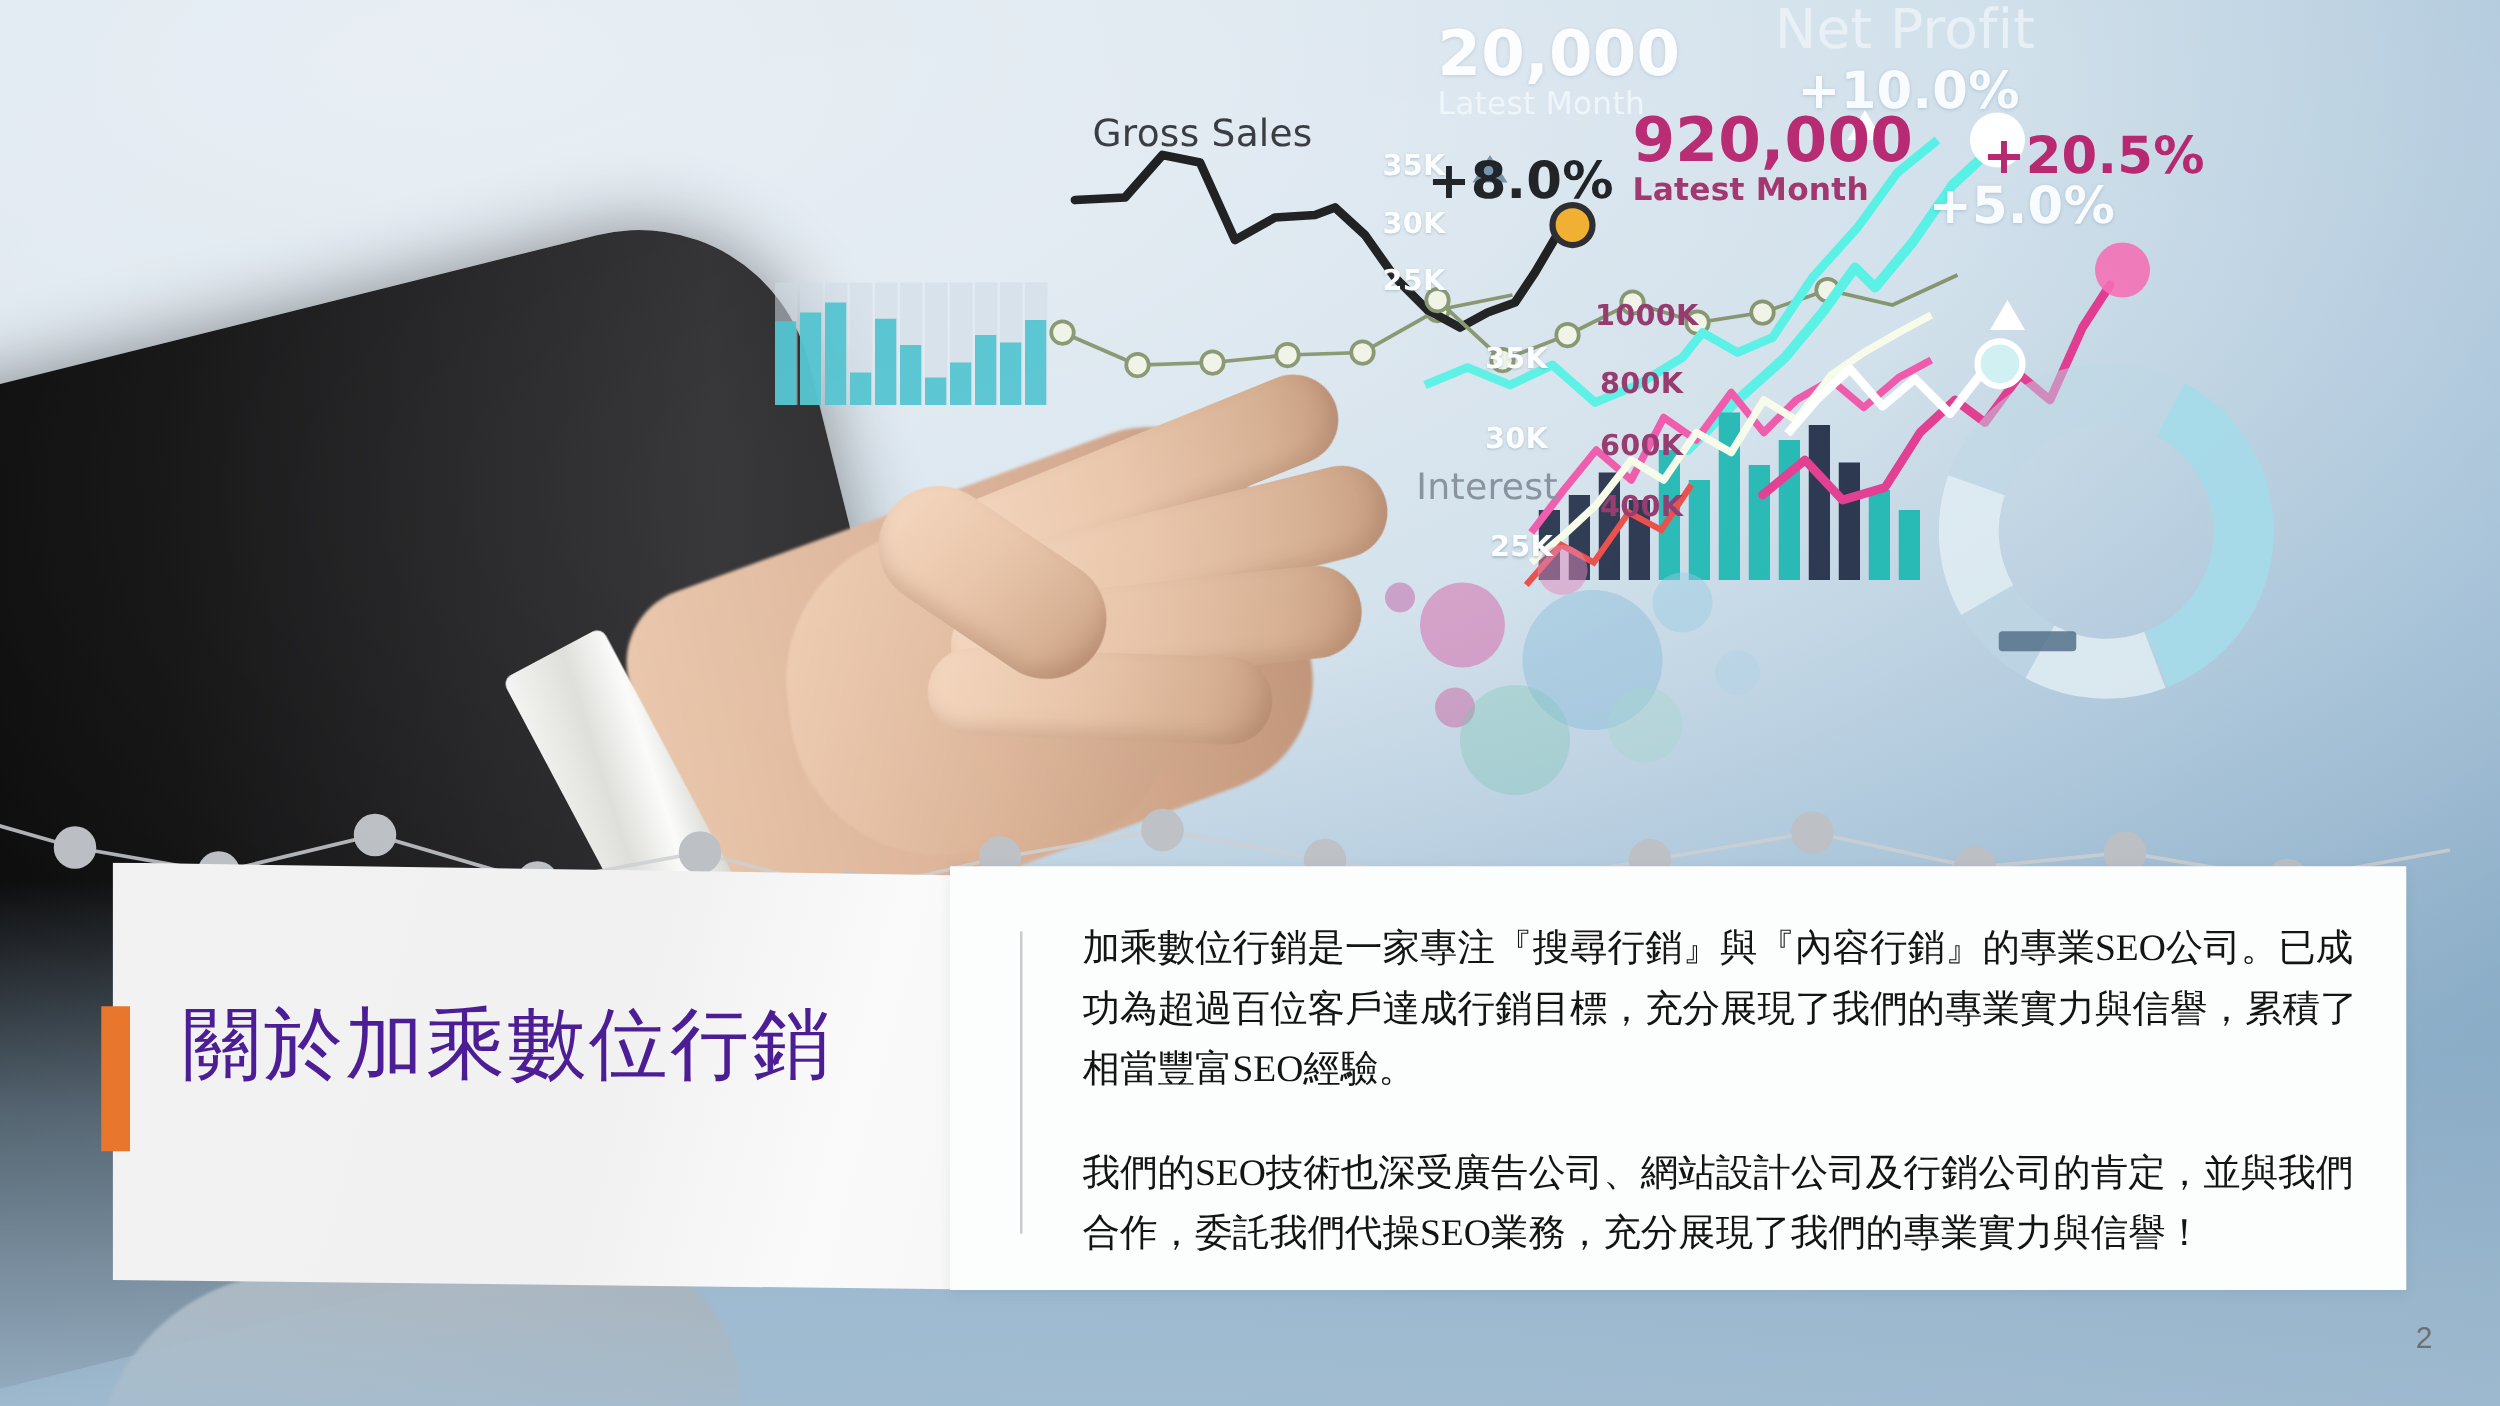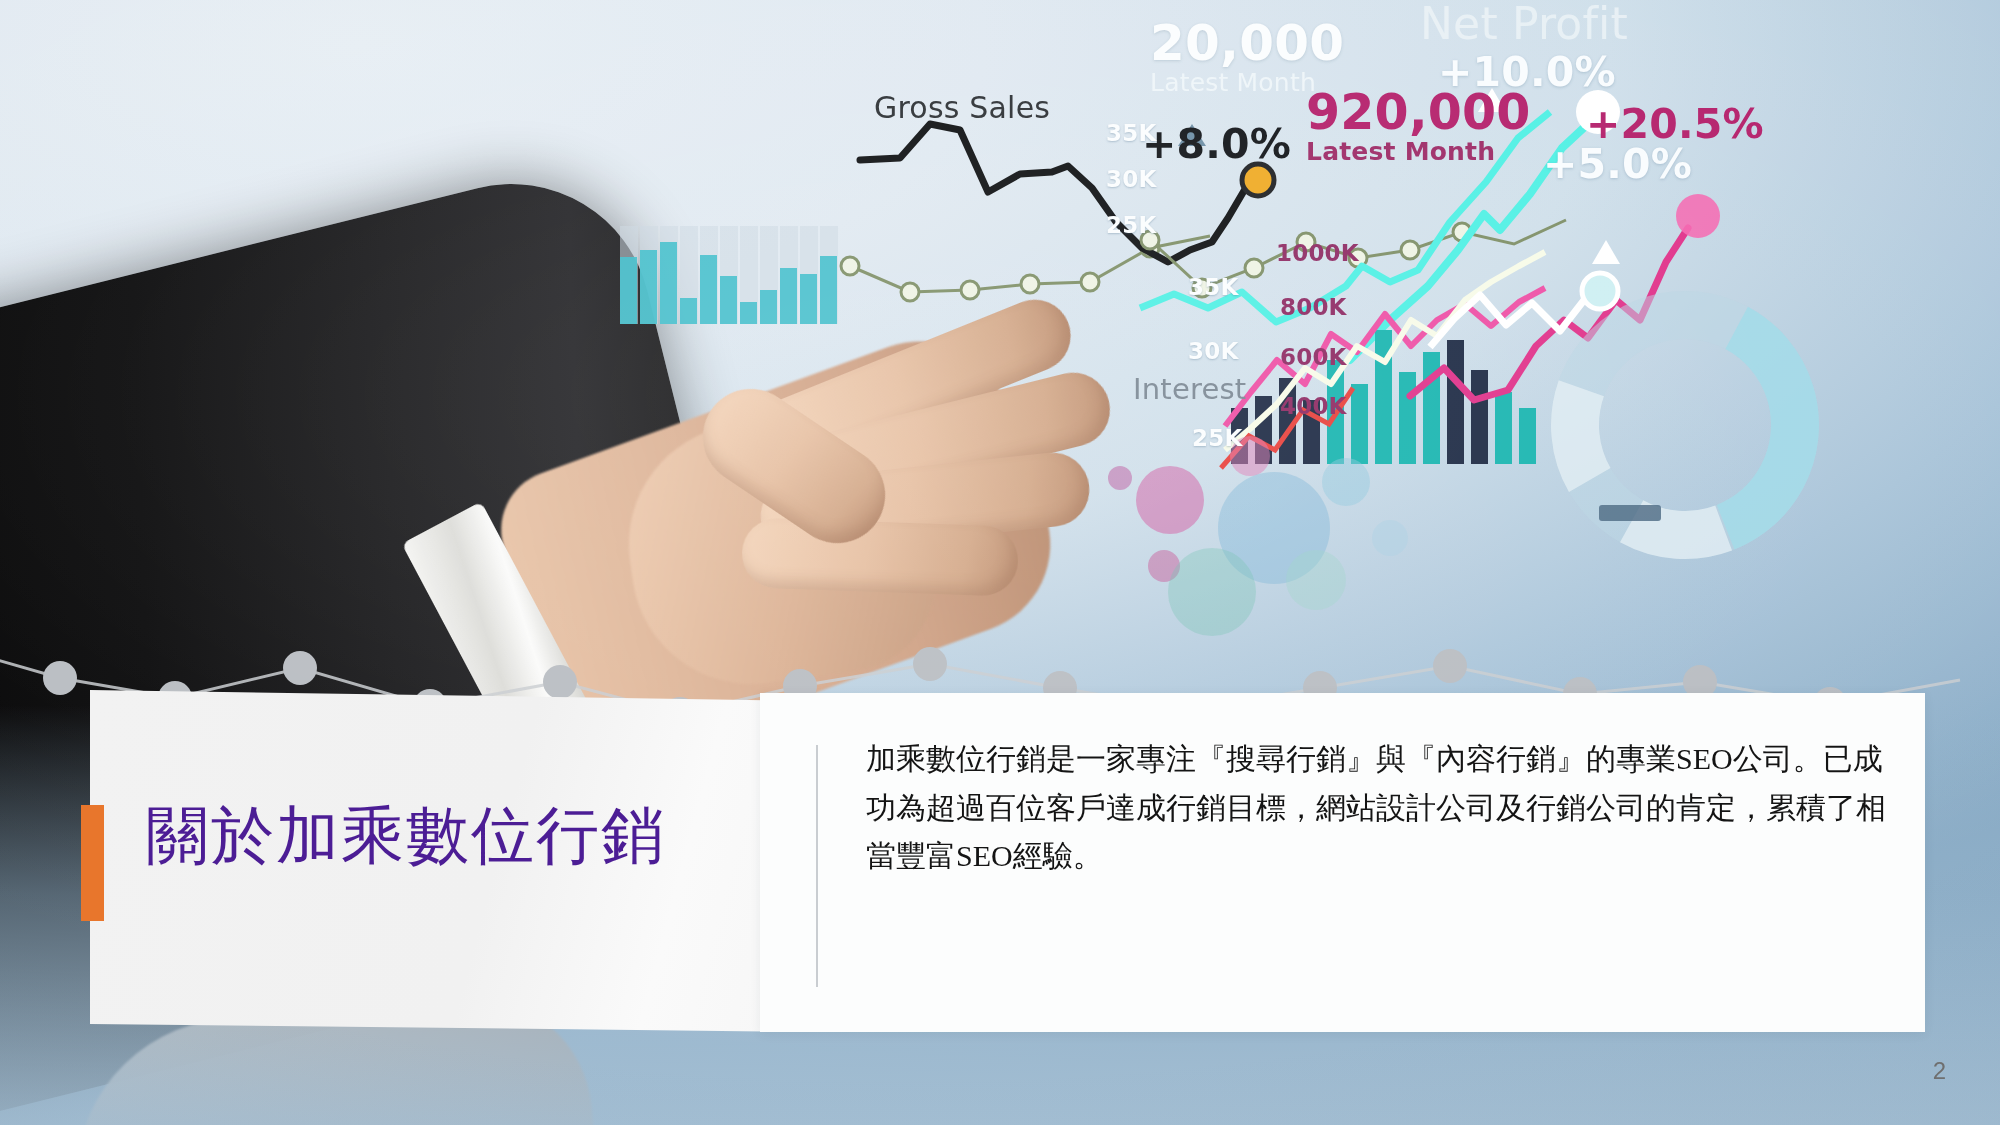--- a/index.html
+++ b/index.html
@@ -363,17 +363,18 @@
   </div>
 
   <div class="panel-left"></div>
   <div class="panel-right"></div>
   <div class="accent-bar"></div>
   <div class="divider"></div>
 
   <div class="slide-title">關於加乘數位行銷</div>
 
   <div class="body-col">
-    <p>加乘數位行銷是一家專注『搜尋行銷』與『內容行銷』的專業SEO公司。已成功為超過百位客戶達成行銷目標，網站設計公司及行銷公司的肯定，累積了相當豐富SEO經驗。</p>
+    <p>加乘數位行銷是一家專注『搜尋行銷』與『內容行銷』的專業SEO公司。已成功為超過百位客戶達成行銷目標，充分展現了我們的專業實力與信譽，累積了相當豐富SEO經驗。</p>
+    <p>我們的SEO技術也深受廣告公司、網站設計公司及行銷公司的肯定，並與我們合作，委託我們代操SEO業務，充分展現了我們的專業實力與信譽！</p>
   </div>
 
   <div class="page-num">2</div>
 </div>
 
 </body></html>

